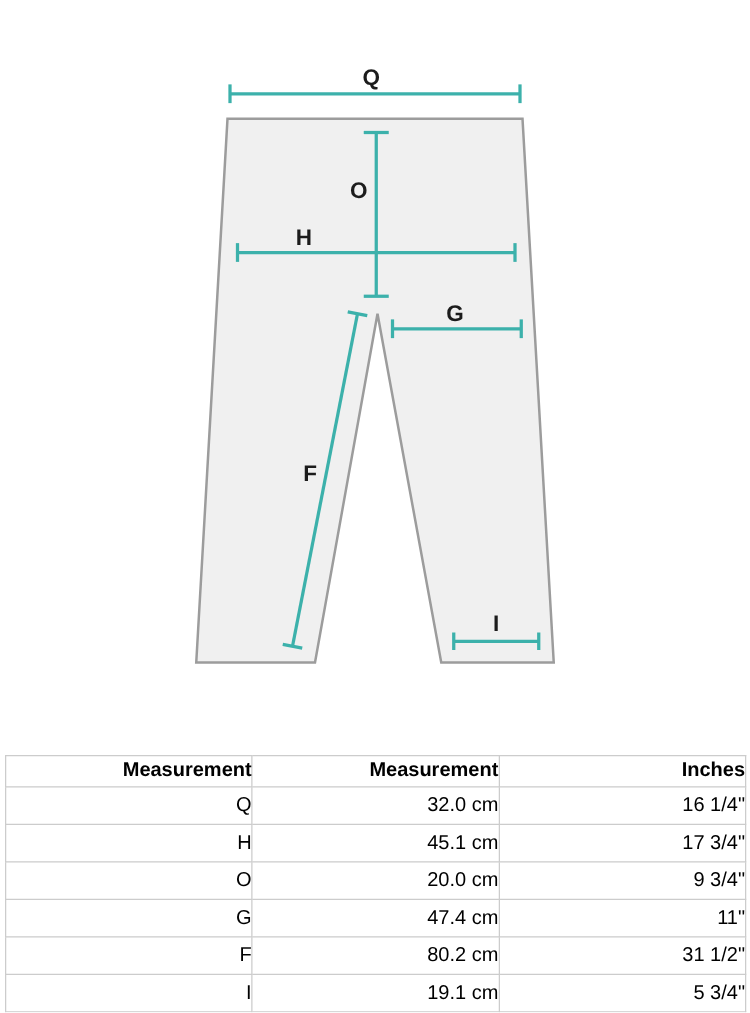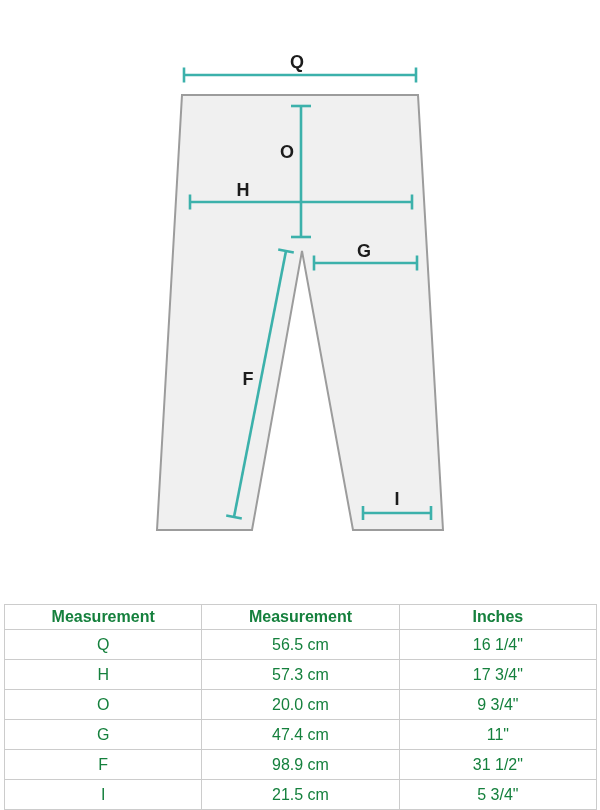--- a/index.html
+++ b/index.html
@@ -22,22 +22,22 @@
     font-size: 18px;
     fill: #1c1c1c;
   }
   .size-table {
     position: absolute;
     left: 4px;
     top: 604px;
     width: 593px;
     border-collapse: collapse;
     table-layout: fixed;
-    color: #15803d;
-    text-align: center;
+    color: #000000;
+    text-align: right;
     font-size: 16px;
   }
   .size-table th, .size-table td {
     border: 1px solid #cccccc;
     padding: 0;
   }
   .size-table th {
     height: 24px;
     font-size: 16px;
     font-weight: bold;
@@ -103,44 +103,44 @@
     <thead>
       <tr>
         <th>Measurement</th>
         <th>Measurement</th>
         <th>Inches</th>
       </tr>
     </thead>
     <tbody>
       <tr>
         <td>Q</td>
-        <td>56.5 cm</td>
+        <td>32.0 cm</td>
         <td>16 1/4"</td>
       </tr>
       <tr>
         <td>H</td>
-        <td>57.3 cm</td>
+        <td>45.1 cm</td>
         <td>17 3/4"</td>
       </tr>
       <tr>
         <td>O</td>
         <td>20.0 cm</td>
         <td>9 3/4"</td>
       </tr>
       <tr>
         <td>G</td>
         <td>47.4 cm</td>
         <td>11"</td>
       </tr>
       <tr>
         <td>F</td>
-        <td>98.9 cm</td>
+        <td>80.2 cm</td>
         <td>31 1/2"</td>
       </tr>
       <tr>
         <td>I</td>
-        <td>21.5 cm</td>
+        <td>19.1 cm</td>
         <td>5 3/4"</td>
       </tr>
     </tbody>
   </table>
 
 </div>
 
 </body></html>

